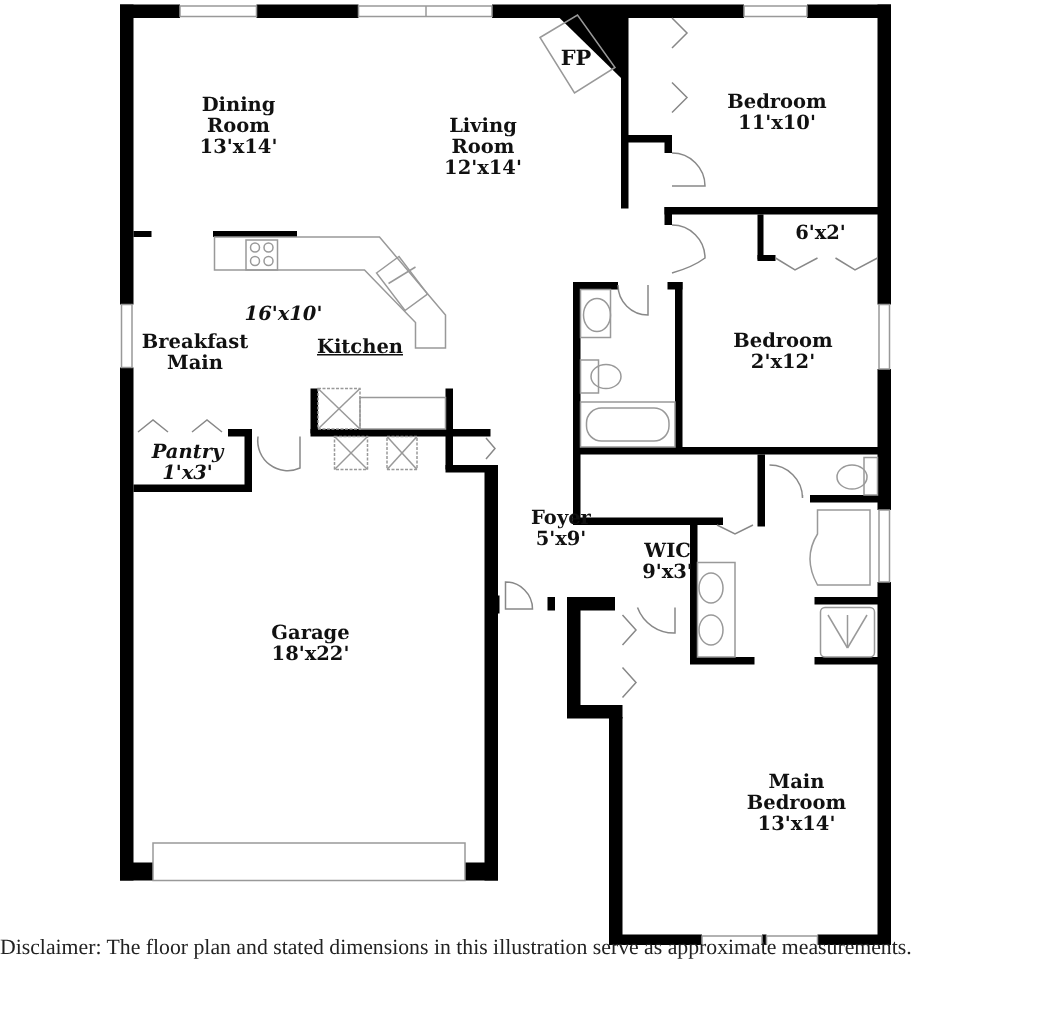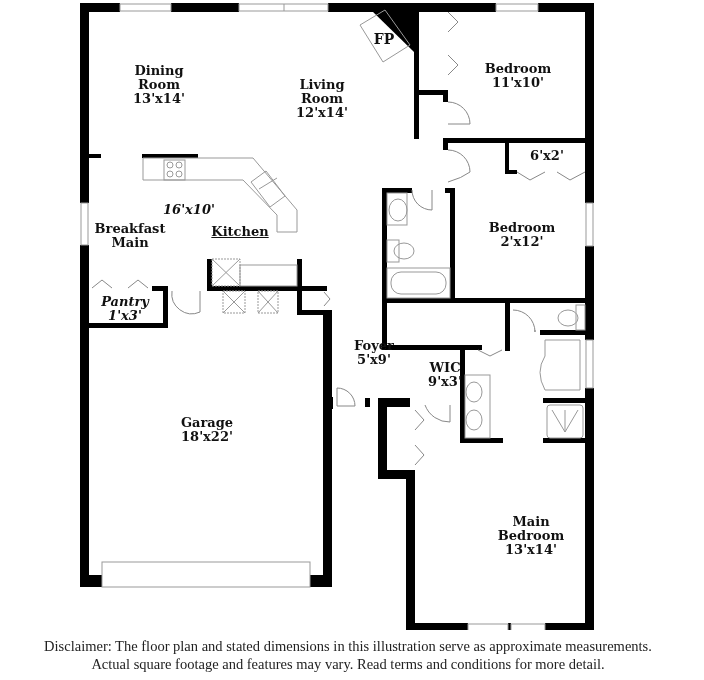--- a/index.html
+++ b/index.html
@@ -13,26 +13,25 @@
     line-height: 14px;
     color: #111;
     text-align: center;
     white-space: nowrap;
     transform: translateX(-50%);
   }
   .room-label span { display: block; }
   .fp-label { font-size: 14px; }
   #disclaimer {
     position: absolute;
-    left: 0; top: 637px; width: 696px;
+    left: 0; top: 623px; width: 696px;
     font-family: "Liberation Serif", "DejaVu Serif", serif;
     font-size: 14.5px;
     line-height: 18px;
     color: #222;
-    text-align: center;
   }
   #disclaimer span { display: block; }
 </style>
 </head>
 <body>
 
 <svg id="plan" viewBox="0 0 704 630" xmlns="http://www.w3.org/2000/svg">
 
   <g fill="#000">
 
@@ -257,14 +256,13 @@
   <span>18'x22'</span>
 </div>
 <div class="room-label" style="left:531px; top:515px;">
   <span>Main</span>
   <span>Bedroom</span>
   <span>13'x14'</span>
 </div>
 
 <div id="disclaimer">
   <span>Disclaimer: The floor plan and stated dimensions in this illustration serve as approximate measurements.</span>
-  <span>Actual square footage and features may vary. Read terms and conditions for more detail.</span>
 </div>
 
 </body></html>

